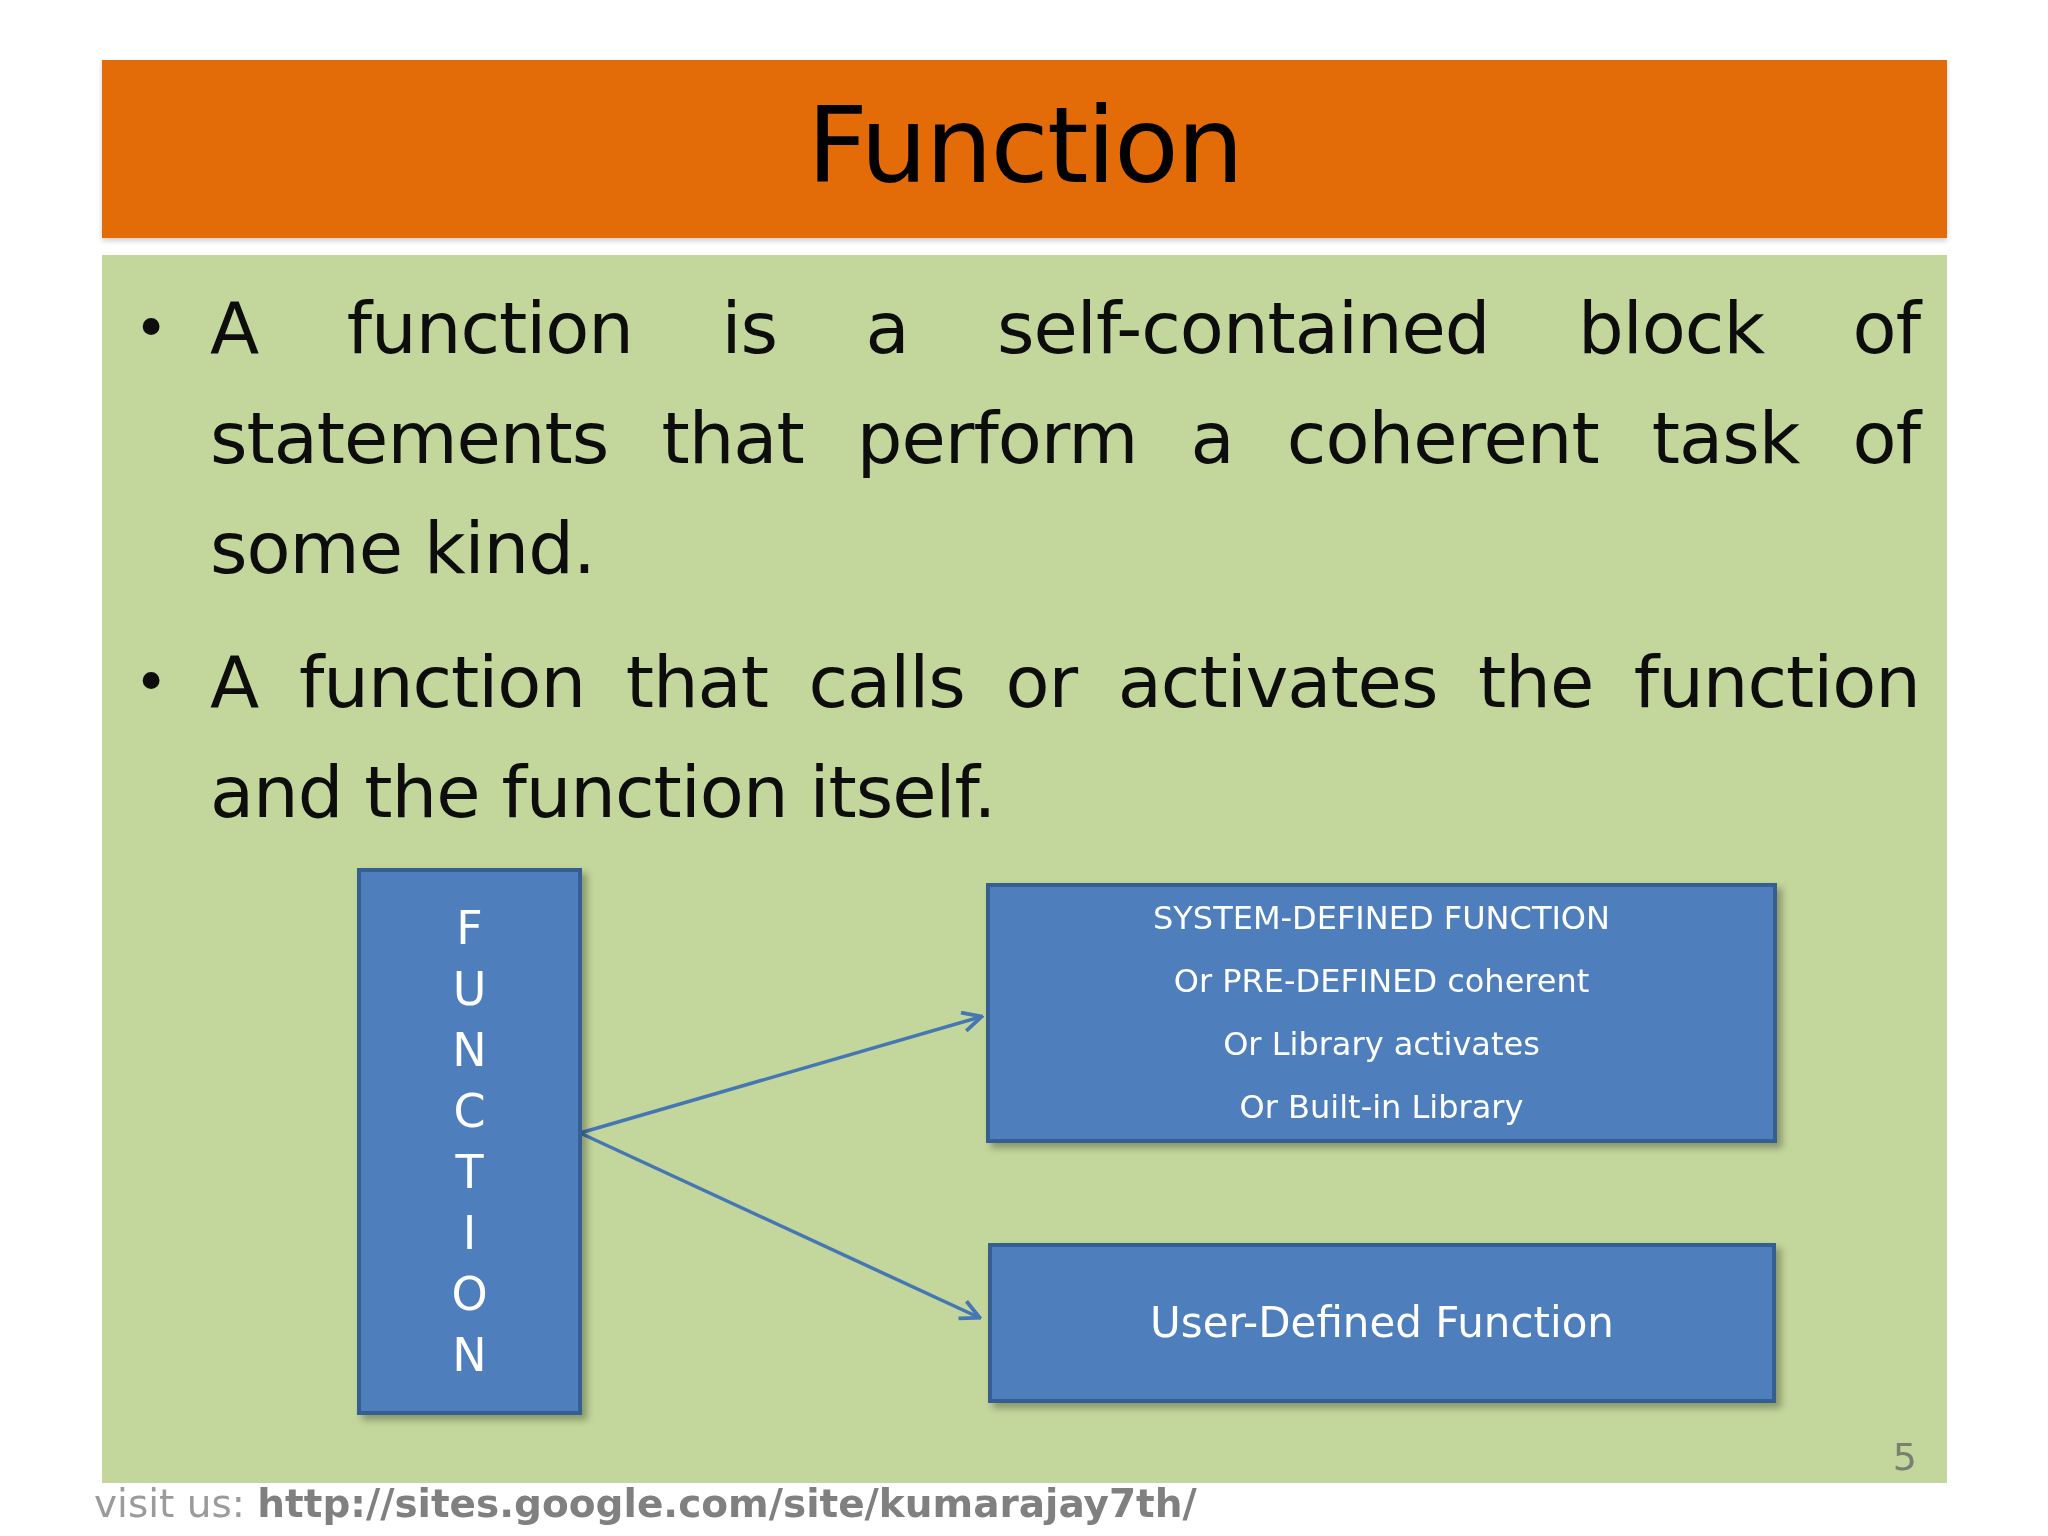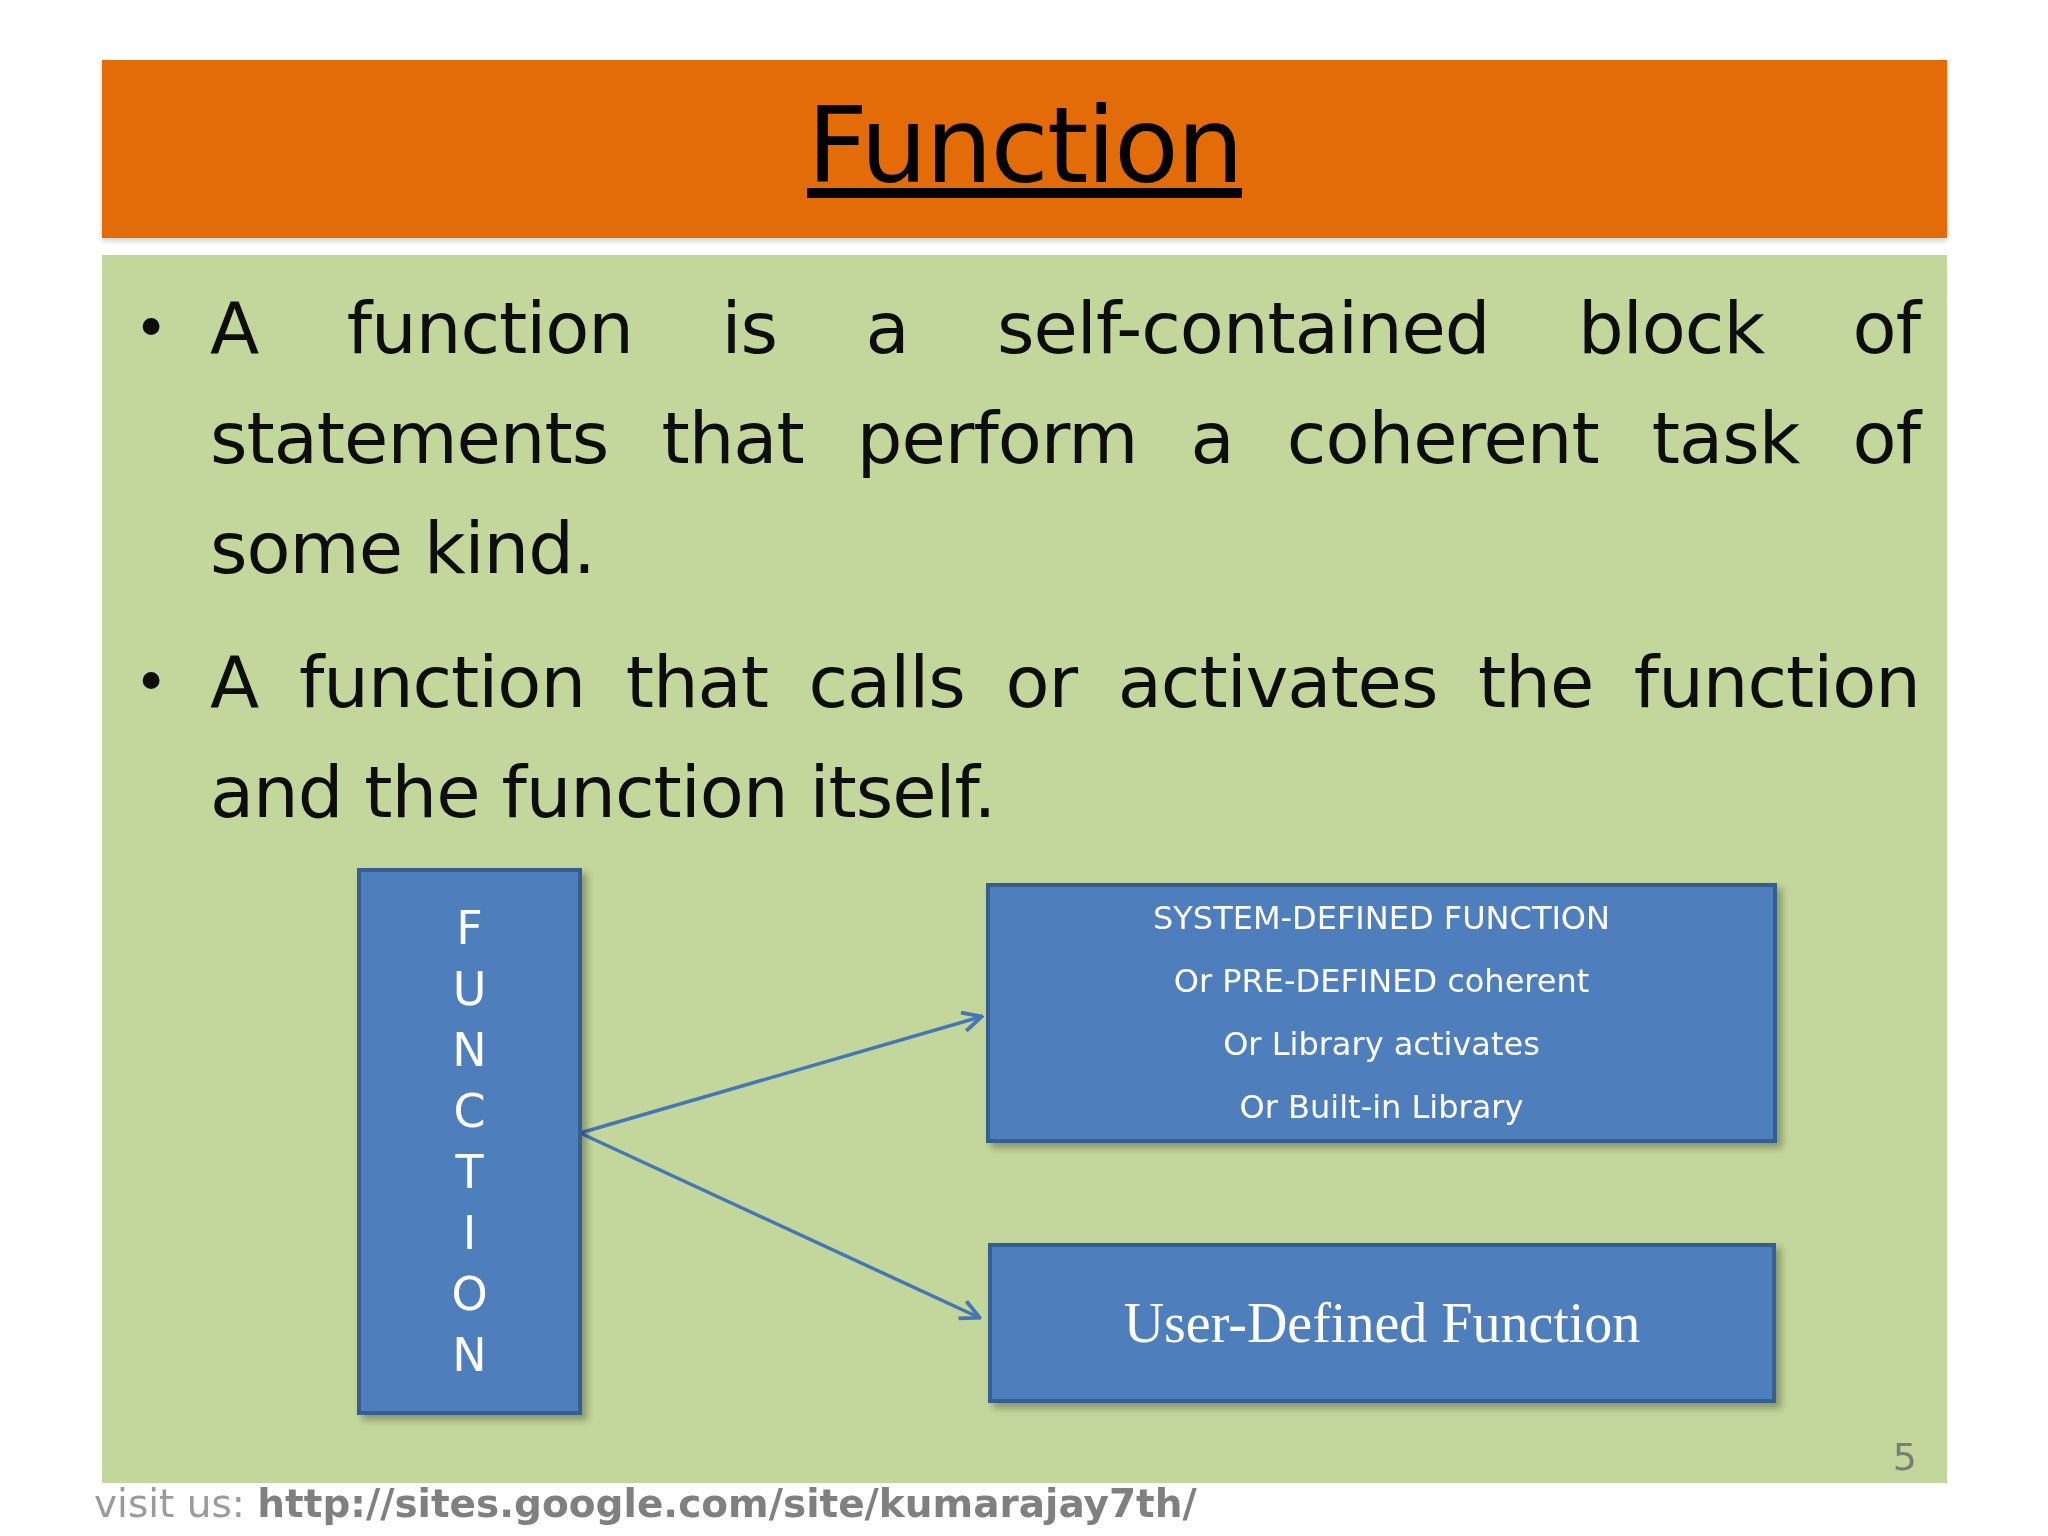--- a/index.html
+++ b/index.html
@@ -17,21 +17,20 @@
   html,body{background:#ffffff;}
   body{
     width:2048px;height:1536px;position:relative;overflow:hidden;
     font-family:"DejaVu Sans","Liberation Sans",sans-serif;
   }
   .slide-header{
     position:absolute;left:102px;top:60px;width:1845px;height:178px;
     background:var(--header_bg);
     display:flex;align-items:center;justify-content:center;
     box-shadow:0 3px 5px rgba(0,0,0,0.18);
-    text-decoration:underline;
   }
   .slide-title{
     font-size:106px;color:#000;letter-spacing:-2px;line-height:1;
     padding-bottom:6px;
   }
   .content-panel{
     position:absolute;left:102px;top:255px;width:1845px;height:1228px;
     background:var(--panel_bg);
   }
   .bullet-list{
@@ -56,21 +55,21 @@
     box-shadow:5px 5px 7px rgba(0,0,0,0.30);
     color:#ffffff;
     display:flex;flex-direction:column;align-items:center;justify-content:center;
     text-align:center;
   }
   .function-box{left:255px;top:613px;width:225px;height:547px;}
   .function-letter{font-size:46px;line-height:61px;display:block;}
   .system-box{left:884px;top:628px;width:791px;height:260px;}
   .system-box-line{font-size:32px;line-height:63px;display:block;}
   .user-box{left:886px;top:988px;width:788px;height:160px;}
-  .user-box-label{font-size:56px;line-height:1;display:block;font-family:Liberation Serif, serif;}
+  .user-box-label{font-size:42px;line-height:1;display:block;}
   .arrow-layer{position:absolute;left:0;top:0;width:1845px;height:1228px;pointer-events:none;}
   .page-number{
     position:absolute;right:30px;bottom:4px;
     font-size:38px;color:var(--page_number);
   }
   .slide-footer{
     position:absolute;left:94px;top:1484px;
     font-size:39px;line-height:40px;color:var(--footer_label);
     white-space:nowrap;
   }

